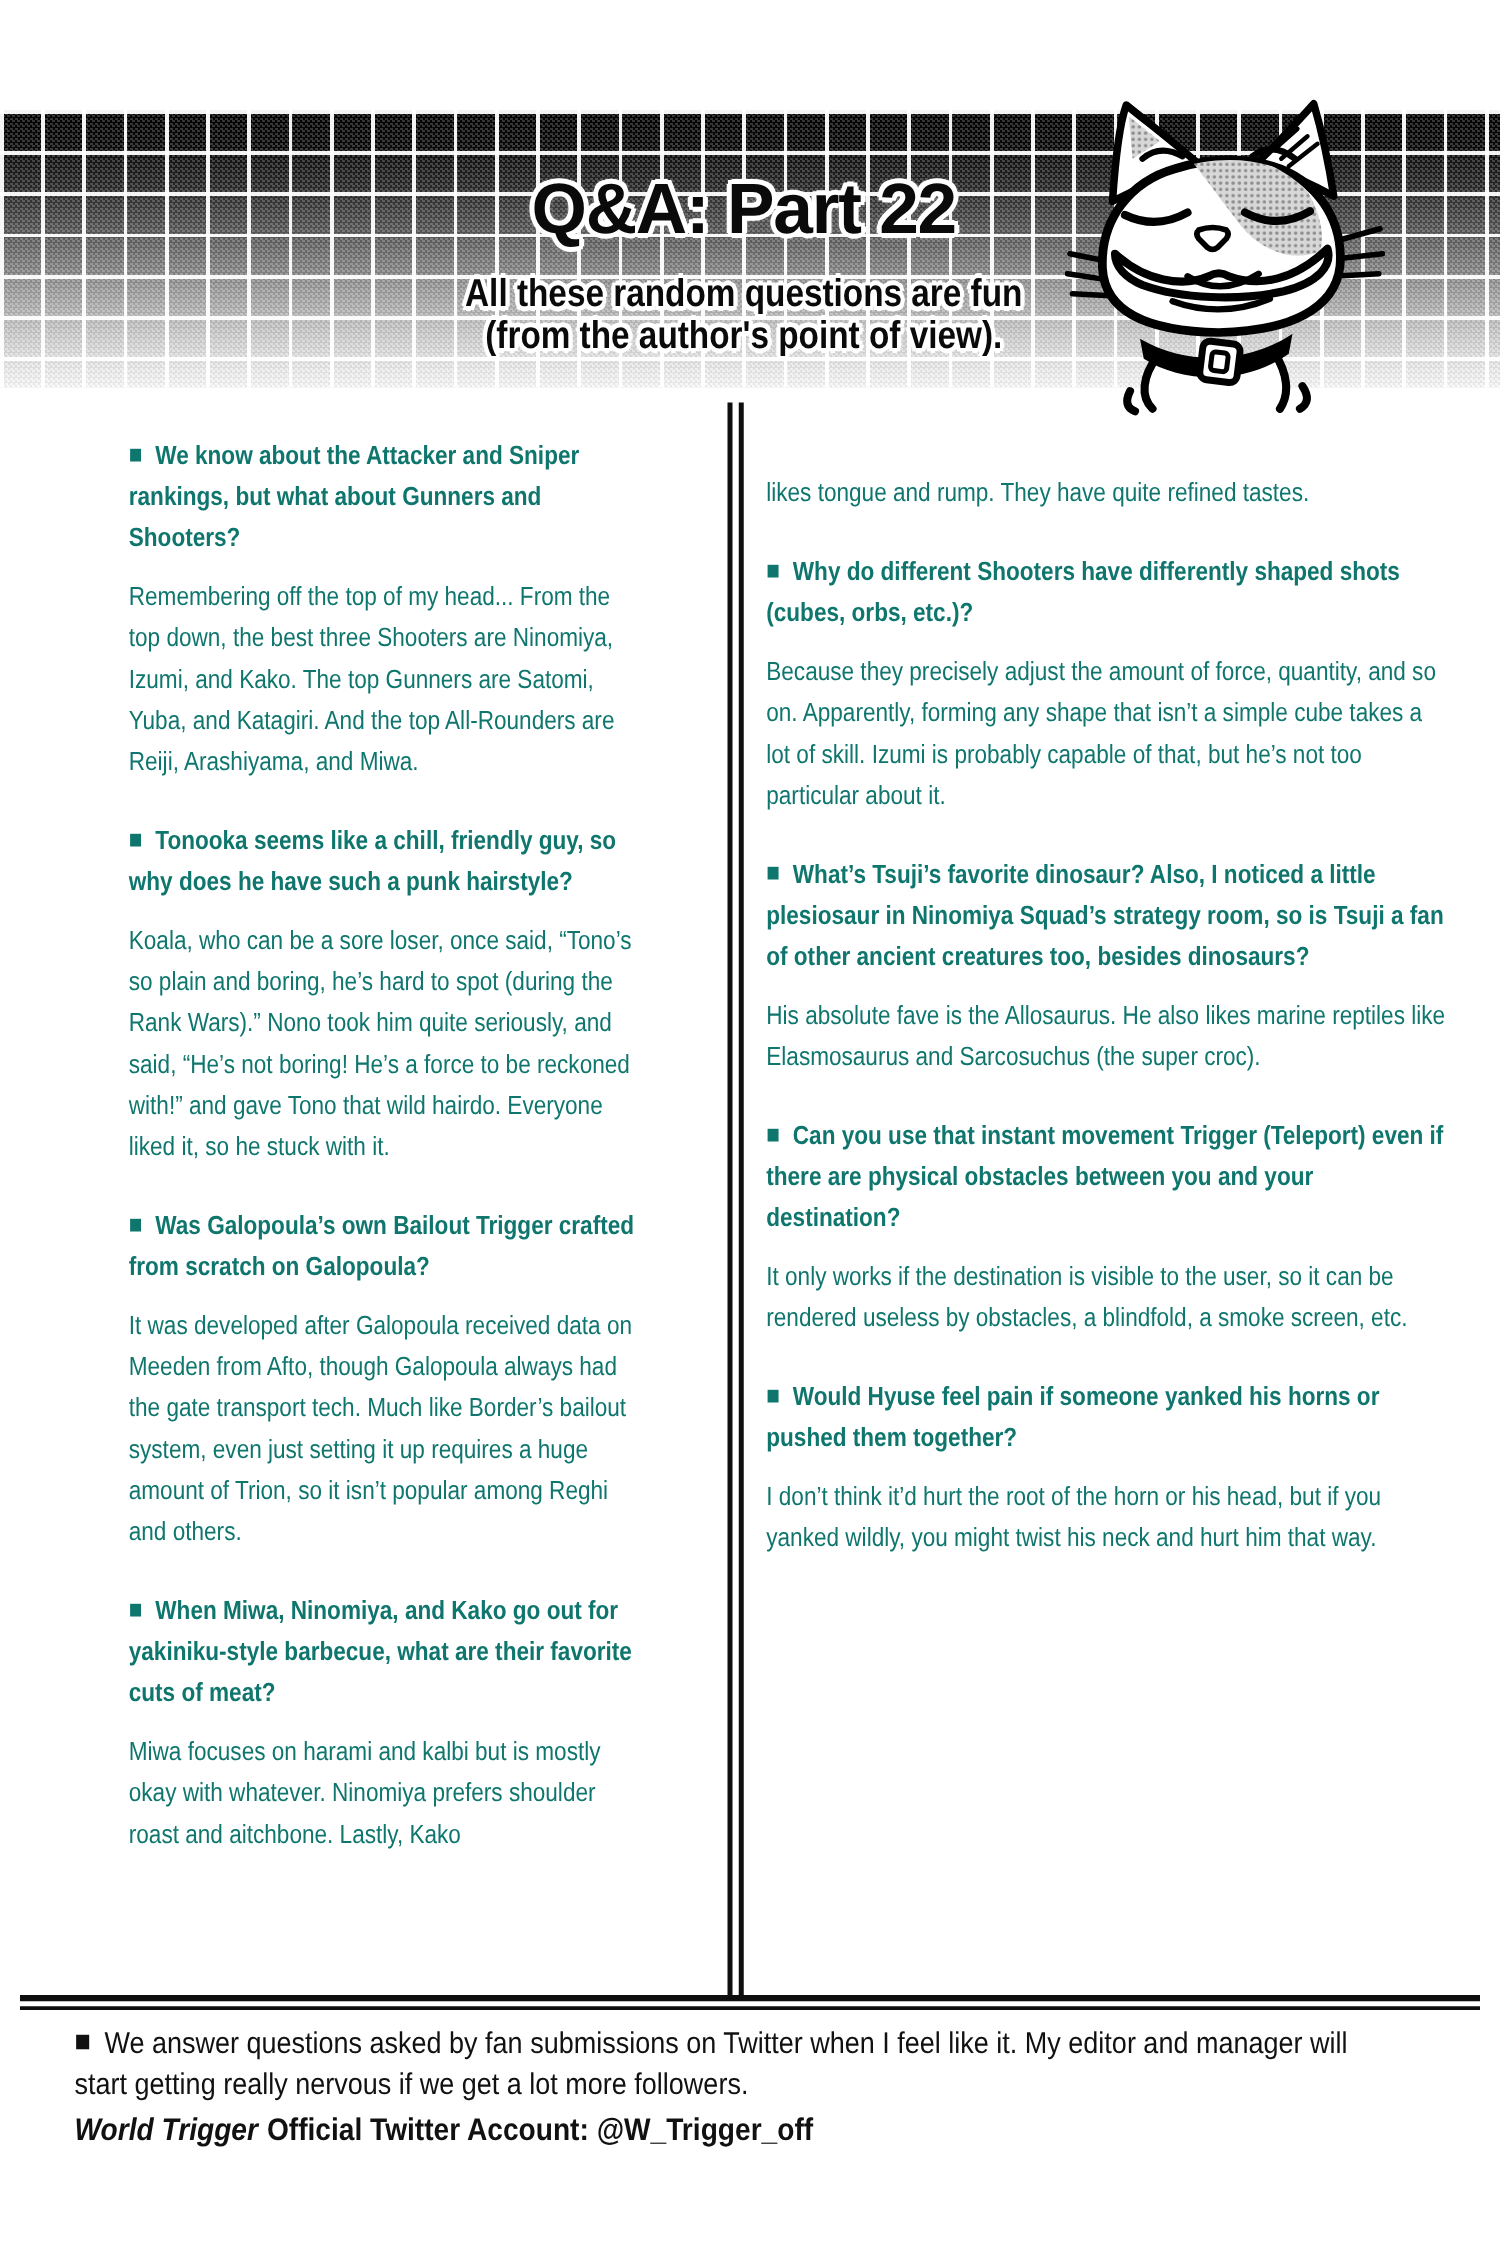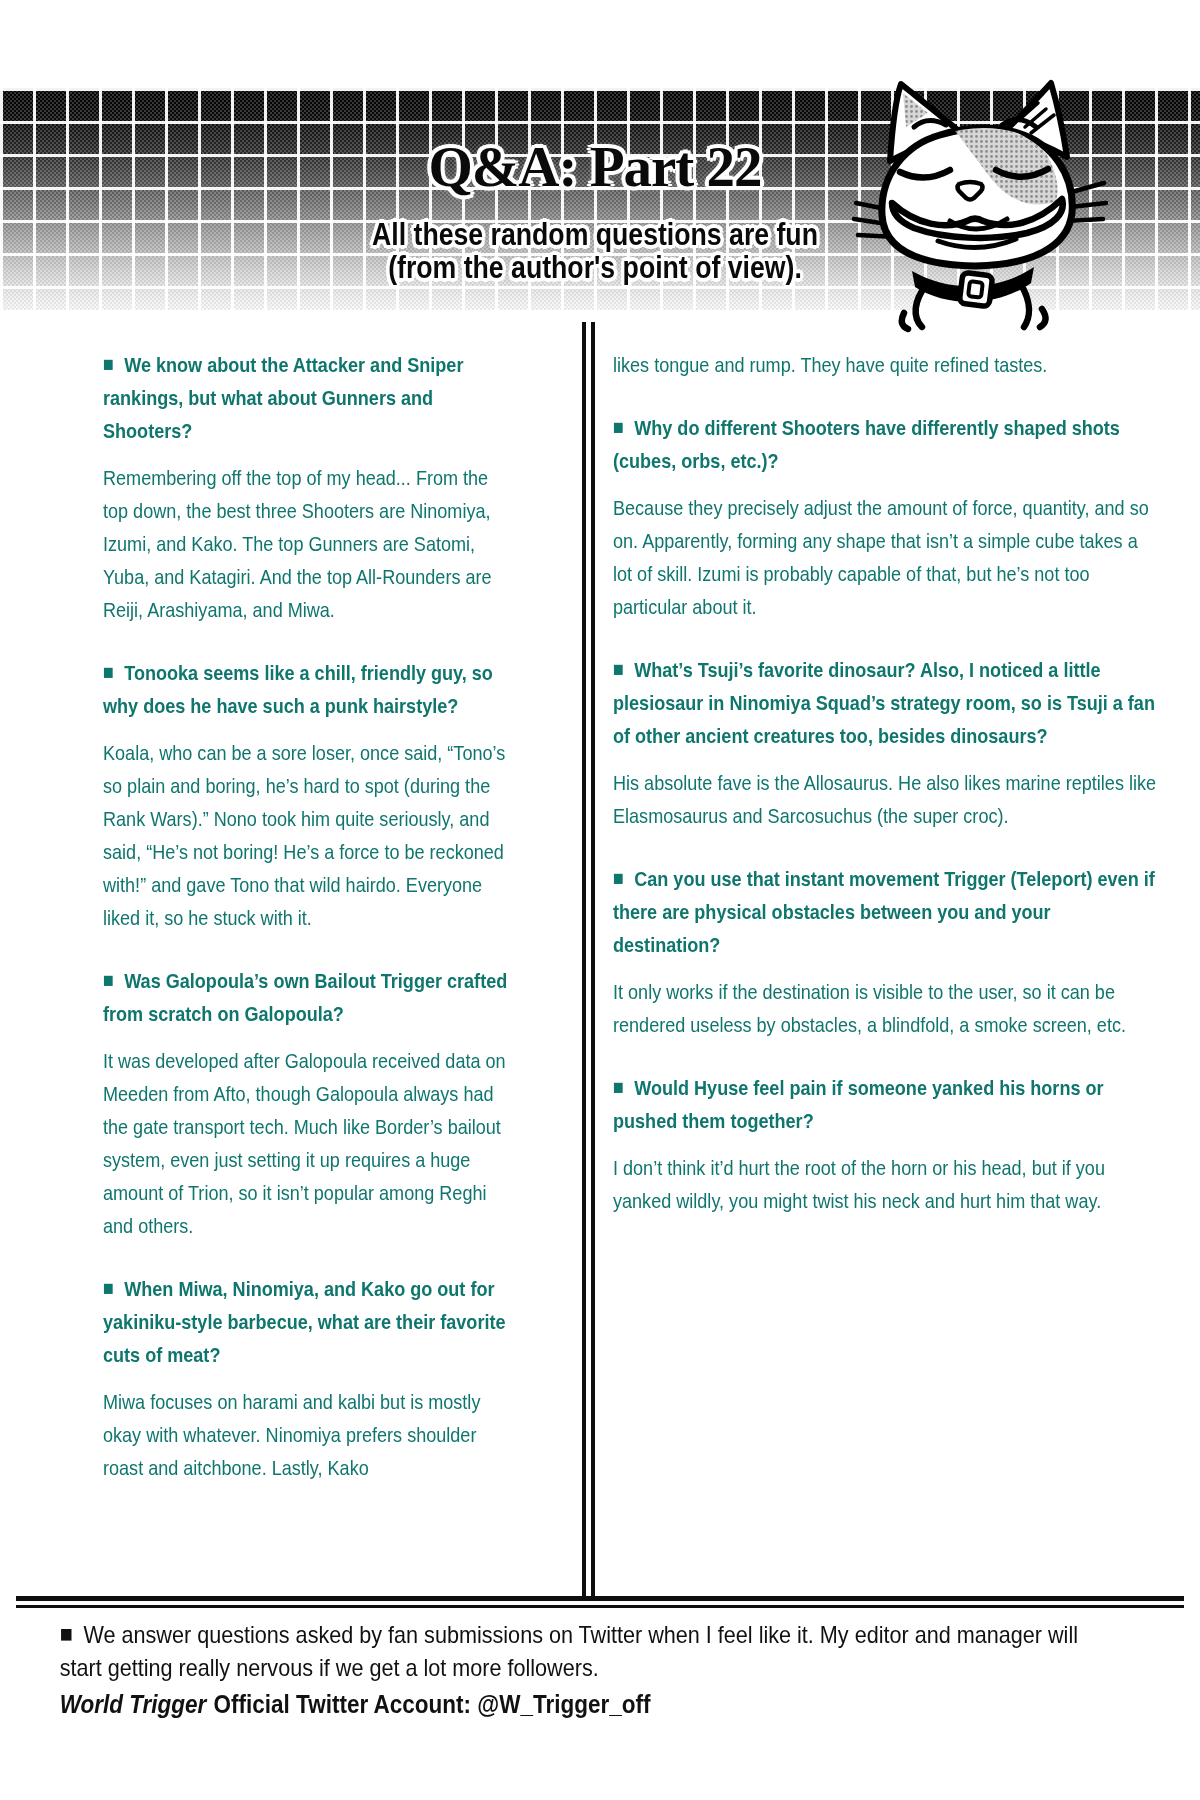--- a/index.html
+++ b/index.html
@@ -15,40 +15,40 @@
     position:absolute;left:0;top:88px;width:1200px;height:222px;
     background:
       repeating-linear-gradient(90deg, rgba(255,255,255,.95) 0 3px, rgba(255,255,255,0) 3px 33px),
       repeating-linear-gradient(180deg, rgba(255,255,255,.95) 0 3px, rgba(255,255,255,0) 3px 33px),
       repeating-conic-gradient(rgba(255,255,255,.20) 0% 25%, rgba(0,0,0,.06) 25% 50%),
       linear-gradient(180deg,#000 0%,#0a0a0a 13%,#2e2e2e 30%,#6b6b6b 50%,#a3a3a3 67%,#cfcfcf 82%,#ededed 94%,#f7f7f7 100%);
     background-size:auto,auto,4px 4px,auto;
   }
   .banner-title{
     position:absolute;left:0;top:50px;width:1190px;text-align:center;
-    font-family:Liberation Serif, serif;font-weight:bold;
+    font-family:Liberation Sans, sans-serif;font-weight:bold;
     font-size:57px;line-height:58px;letter-spacing:-1px;color:#0a0a0a;
     text-shadow:-3px -3px 0 #fff,3px -3px 0 #fff,-3px 3px 0 #fff,3px 3px 0 #fff,
                 -4px 0 0 #fff,4px 0 0 #fff,0 -4px 0 #fff,0 4px 0 #fff,0 0 7px #fff;
   }
   .banner-sub{
     position:absolute;left:0;width:1190px;text-align:center;font-weight:bold;
     font-size:31px;line-height:33px;color:#0a0a0a;transform:scaleX(.86);
     text-shadow:-3px -3px 0 #fff,3px -3px 0 #fff,-3px 3px 0 #fff,3px 3px 0 #fff,
                 -4px 0 0 #fff,4px 0 0 #fff,0 -4px 0 #fff,0 4px 0 #fff,0 0 6px #fff;
   }
   .sub1{top:130px;}
   .sub2{top:163px;}
 
   .cat{position:absolute;left:852px;top:75px;width:256px;height:258px;}
 
   
   .col{position:absolute;top:348px;font-size:21px;line-height:33px;color:#0f766e;}
   .col-left{left:103px;width:410px;}
-  .col-right{left:613px;width:545px;}
+  .col-right{left:613px;width:545px;margin-top:30px;}
   .condense{transform:scaleX(.86);transform-origin:0 0;width:116.28%;}
   p.qa{margin:0;}
   p.q{font-weight:bold;margin:30px 0 14px 0;}
   .condense > p.q:first-child{margin-top:0;}
   .qb{display:inline-block;margin-right:12px;transform:translateY(-1px);}
 
   .vdiv{
     position:absolute;left:582px;top:322px;height:1274px;width:5px;
     border-left:4px solid #0e0e0e;border-right:4px solid #0e0e0e;background:#fff;
   }

